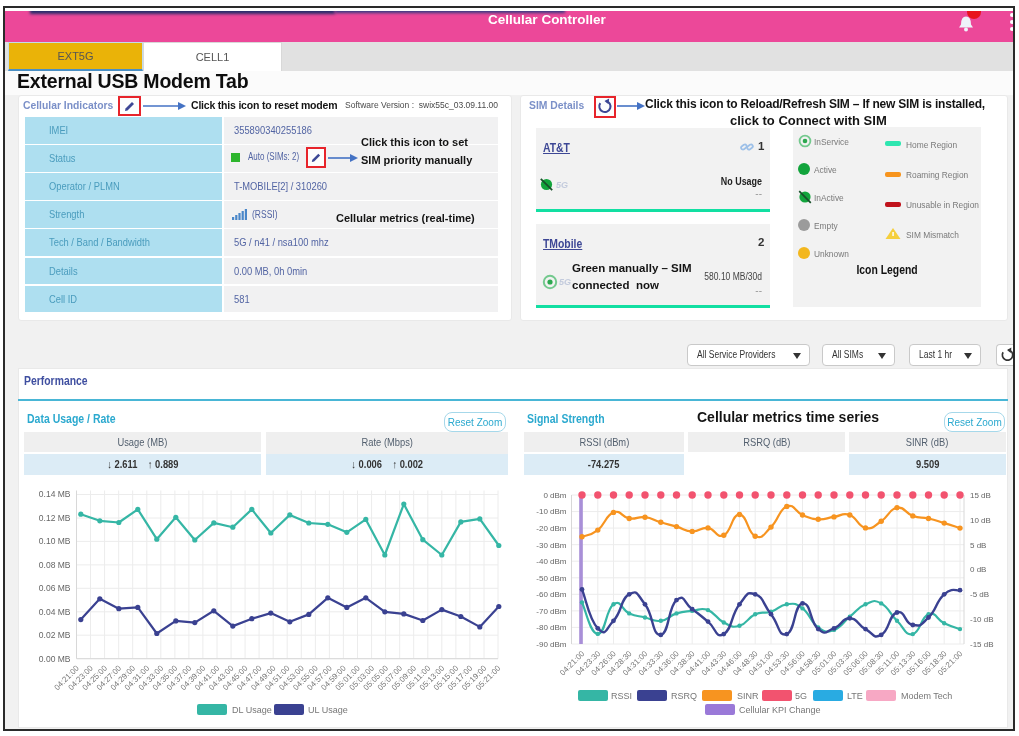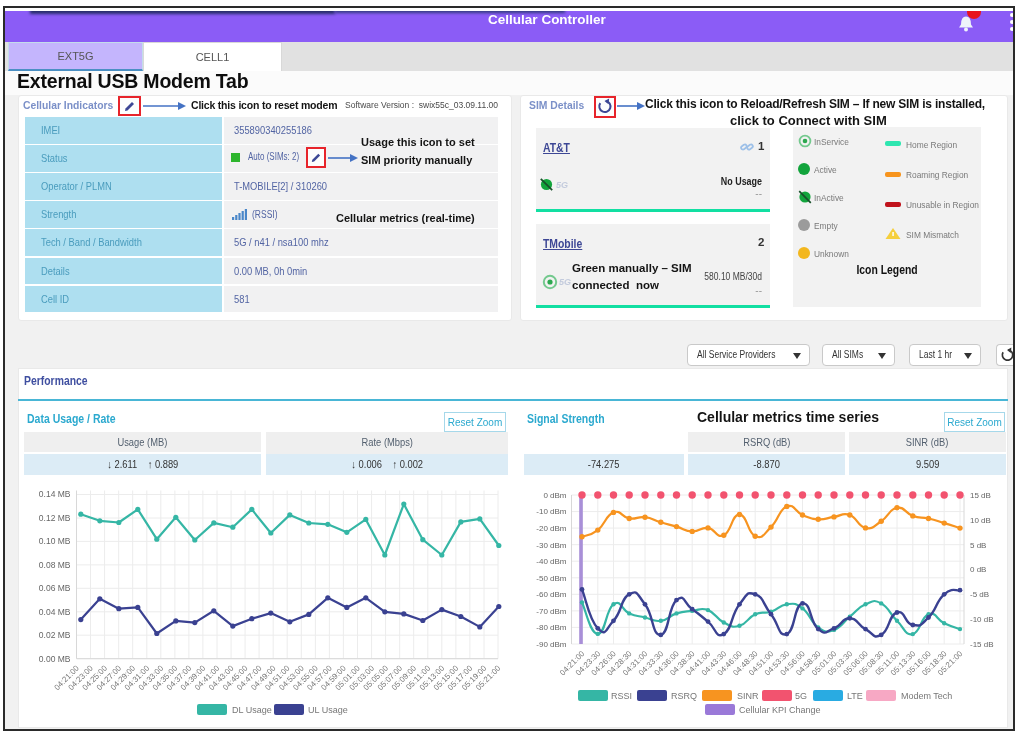--- a/index.html
+++ b/index.html
@@ -4,54 +4,54 @@
 body{width:1019px;height:736px;font-family:"Liberation Sans",sans-serif;background:#fff;overflow:hidden}
 #page{position:relative;width:1019px;height:736px;background:#fff}
 #inner{position:absolute;left:5px;top:8px;width:1008px;height:721px;background:#f1f1f1}
 #borderbox{position:absolute;left:3px;top:6px;width:1012px;height:725px;border:2px solid #2a2a2a;z-index:50;pointer-events:none}
 #whiteR{position:absolute;left:1015px;top:0;width:4px;height:736px;background:#fff;z-index:60}
 .card{position:absolute;background:#fff;border:1px solid #e9e9e9;border-radius:3px}
 .ann{font-weight:bold;color:#141414;position:absolute;white-space:nowrap;font-size:11px}
 .redbox{position:absolute;border:2px solid #e7242b;background:#fdfdfd;display:flex;align-items:center;justify-content:center}
 .ptitle{position:absolute;font-weight:bold;color:#7b90c8;font-size:11.5px;white-space:nowrap;transform:scaleX(.9);transform-origin:0 50%}
 .ctitle{position:absolute;font-weight:bold;color:#2ba9cf;font-size:12.5px;white-space:nowrap;transform:scaleX(.84);transform-origin:0 50%}
-.rzoom{position:absolute;border:1px solid #a6d8ea;border-radius:0;color:#2ba9cf;font-size:10px;text-align:center;background:#fff}
+.rzoom{position:absolute;border:1px solid #a6d8ea;border-radius:8px;color:#2ba9cf;font-size:10px;text-align:center;background:#fff}
 .thead{position:absolute;background:#efefef;color:#525f6e;font-size:11px;text-align:center}
-.tval{position:absolute;background:#dcecf6;color:#333;font-size:11px;font-weight:normal;text-align:center}
-.lbl{position:absolute;left:25px;width:197px;height:26.5px;background:#aedff0;color:#4a9cbd;font-size:11px;line-height:26.5px;padding-left:16px}
+.tval{position:absolute;background:#dcecf6;color:#333;font-size:11px;font-weight:bold;text-align:center}
+.lbl{position:absolute;left:25px;width:197px;height:26.5px;background:#aedff0;color:#4a9cbd;font-size:11px;line-height:26.5px;padding-left:24px}
 .val{position:absolute;left:224px;width:274px;height:26.5px;background:#f1f1f2;color:#5264a3;font-size:11px;line-height:26.5px;padding-left:10px}
 .sel{position:absolute;height:22px;background:#fff;border:1px solid #c9c9c9;border-radius:4px;font-size:10px;color:#333;line-height:20px;padding-left:9px}
 .sel:after{content:"";position:absolute;right:8px;top:8px;border-left:4.5px solid transparent;border-right:4.5px solid transparent;border-top:6px solid #333}
 .lgtxt{position:absolute;font-size:9.5px;color:#7a7a7a;white-space:nowrap;transform:scaleX(.88);transform-origin:0 50%}
 .lgsw{position:absolute;height:11px;width:30px;border-radius:2px}
 .lglab{position:absolute;font-size:9px;color:#777;white-space:nowrap}
 .tx{display:inline-block;transform:scaleX(.85);transform-origin:0 50%}
 .tx2{display:inline-block;transform:scaleX(.85);transform-origin:50% 50%}
 .rr{transform:scaleX(.85);transform-origin:100% 50%}
 </style></head><body>
 <div id="page">
 <div id="inner"></div>
 
 <div style="position:absolute;left:5px;top:8px;width:1008px;height:3px;background:#fff"></div>
-<div style="position:absolute;left:5px;top:11px;width:1008px;height:31px;background:#8b5cf6;overflow:hidden">
+<div style="position:absolute;left:5px;top:11px;width:1008px;height:31px;background:#ec4899;overflow:hidden">
   <div style="position:absolute;left:25px;top:-3px;width:305px;height:6px;background:#272e6b;filter:blur(1.5px)"></div>
   <div style="position:absolute;left:330px;top:-3px;width:230px;height:5px;background:#343c82;filter:blur(1.5px)"></div>
   <div style="position:absolute;left:387px;top:1px;width:310px;text-align:center;color:#fff;font-size:13.5px;font-weight:bold">Cellular Controller</div>
   <svg width="46" height="31" style="position:absolute;left:942px;top:0">
     <circle cx="27" cy="1" r="7" fill="#e8131d"></circle>
     <path d="M14 13.5 q0-8 5-8 q5 0 5 8 l2 3 h-14 z" fill="#eef3fa"></path>
     <circle cx="19" cy="18.5" r="2" fill="#eef3fa"></circle>
   </svg>
   <div style="position:absolute;left:1005px;top:2px;width:4px;height:4px;border-radius:50%;background:#fff"></div>
   <div style="position:absolute;left:1005px;top:9px;width:4px;height:4px;border-radius:50%;background:#fff"></div>
   <div style="position:absolute;left:1005px;top:16px;width:4px;height:4px;border-radius:50%;background:#fff"></div>
 </div>
 
 <div style="position:absolute;left:5px;top:42px;width:1008px;height:29px;background:#e1e1e1"></div>
-<div style="position:absolute;left:8px;top:42px;width:135px;height:29px;background:#c4b5fd;border:1px solid #c3dcea;border-bottom:2px solid #4b8fc3;color:#555;font-size:11px;text-align:center;line-height:26px">EXT5G</div>
+<div style="position:absolute;left:8px;top:42px;width:135px;height:29px;background:#eab308;border:1px solid #c3dcea;border-bottom:2px solid #4b8fc3;color:#555;font-size:11px;text-align:center;line-height:26px">EXT5G</div>
 <div style="position:absolute;left:143px;top:42px;width:139px;height:29px;background:#fff;border:1px solid #d8d8d8;border-bottom:none;color:#555;font-size:11px;text-align:center;line-height:28px">CELL1</div>
 <div style="position:absolute;left:5px;top:71px;width:1008px;height:24px;background:#fbfbfb"></div>
 <div style="position:absolute;left:17px;top:70px;font-size:19.5px;font-weight:bold;color:#0d0d0d;letter-spacing:-0.2px">External USB Modem Tab</div>
 
 <div class="card" style="left:18px;top:95px;width:494px;height:226px"></div>
 <div class="ptitle" style="left:23px;top:99px">Cellular Indicators</div>
 <div class="redbox" style="left:118px;top:96px;width:23px;height:20px">
   <svg width="14" height="14">
         <path d="M2.5 9.5 L9 3 L11 5 L4.5 11.5 L2 12 Z" fill="#3d4795"></path>
       </svg>
@@ -82,21 +82,21 @@
 <div style="position:absolute;left:248px;top:151px;font-size:10px;color:#5264a3;transform:scaleX(.8);transform-origin:0 50%">Auto (SIMs: 2)</div>
 <div class="redbox" style="left:306px;top:147px;width:20px;height:21px">
   <svg width="13" height="13">
         <path d="M2.3 8.8 L8.3 2.8 L10.1 4.6 L4.1 10.6 L1.8 11.1 Z" fill="#3d4795"></path>
       </svg>
 </div>
 <svg width="32" height="10" style="position:absolute;left:328px;top:153px">
       <line x1="0" y1="5" x2="22" y2="5" stroke="#4472c4" stroke-width="1.6"></line>
       <path d="M22 1 L30 5 L22 9 Z" fill="#4472c4"></path>
     </svg>
-<div class="ann" style="left:361px;top:136px">Usage this icon to set</div>
+<div class="ann" style="left:361px;top:136px">Click this icon to set</div>
 <div class="ann" style="left:361px;top:154px">SIM priority manually</div>
 
 <svg width="16" height="12" style="position:absolute;left:232px;top:208px">
   <rect x="0" y="9" width="2.2" height="3" fill="#4a87c9"></rect>
   <rect x="3.2" y="7" width="2.2" height="5" fill="#4a87c9"></rect>
   <rect x="6.4" y="5" width="2.2" height="7" fill="#4a87c9"></rect>
   <rect x="9.6" y="3" width="2.2" height="9" fill="#4a87c9"></rect>
   <rect x="12.8" y="1" width="2.2" height="11" fill="#4a87c9"></rect>
 </svg>
 <div style="position:absolute;left:252px;top:208.5px;font-size:10px;color:#5264a3;transform:scaleX(.85);transform-origin:0 50%">(RSSI)</div>
@@ -197,24 +197,24 @@
 <div class="ctitle" style="left:27px;top:412px">Data Usage / Rate</div>
 <div class="rzoom" style="left:444px;top:412px;width:62px;height:20px;line-height:19px">Reset Zoom</div>
 <div class="thead" style="left:24px;top:432px;width:237px;height:20px;line-height:20px"><span class="tx2">Usage (MB)</span></div>
 <div class="thead" style="left:266px;top:432px;width:242px;height:26px;line-height:20px"><span class="tx2">Rate (Mbps)</span></div>
 <div class="tval" style="left:24px;top:454px;width:237px;height:21px;line-height:21px"><span class="tx2">↓ 2.611&nbsp;&nbsp;&nbsp;&nbsp;↑ 0.889</span></div>
 <div class="tval" style="left:266px;top:454px;width:242px;height:21px;line-height:21px"><span class="tx2">↓ 0.006&nbsp;&nbsp;&nbsp;&nbsp;↑ 0.002</span></div>
 
 <div class="ctitle" style="left:527px;top:412px">Signal Strength</div>
 <div class="ann" style="left:697px;top:409px;font-size:14px">Cellular metrics time series</div>
 <div class="rzoom" style="left:944px;top:412px;width:61px;height:20px;line-height:19px">Reset Zoom</div>
+<div class="thead" style="left:524px;top:432px;width:160px;height:20px;line-height:20px"><span class="tx2">RSSI (dBm)</span></div>
 <div class="thead" style="left:688px;top:432px;width:157px;height:20px;line-height:20px"><span class="tx2">RSRQ (dB)</span></div>
 <div class="thead" style="left:849px;top:432px;width:157px;height:20px;line-height:20px"><span class="tx2">SINR (dB)</span></div>
 <div class="tval" style="left:524px;top:454px;width:160px;height:21px;line-height:21px"><span class="tx2">-74.275</span></div>
-<div class="tval" style="left:688px;top:454px;width:157px;height:21px;line-height:21px"><span class="tx2">-8.870</span></div>
 <div class="tval" style="left:849px;top:454px;width:157px;height:21px;line-height:21px"><span class="tx2">9.509</span></div>
 
 <svg width="500" height="250" style="position:absolute;left:14px;top:478px">
 <line x1="62.5" y1="16.5" x2="484.0" y2="16.5" stroke="#ececec"></line>
 <text x="56.5" y="19.3" text-anchor="end" font-size="8.5" fill="#666">0.14 MB</text>
 <line x1="62.5" y1="40.0" x2="484.0" y2="40.0" stroke="#ececec"></line>
 <text x="56.5" y="42.8" text-anchor="end" font-size="8.5" fill="#666">0.12 MB</text>
 <line x1="62.5" y1="63.4" x2="484.0" y2="63.4" stroke="#ececec"></line>
 <text x="56.5" y="66.2" text-anchor="end" font-size="8.5" fill="#666">0.10 MB</text>
 <line x1="62.5" y1="86.9" x2="484.0" y2="86.9" stroke="#ececec"></line>

